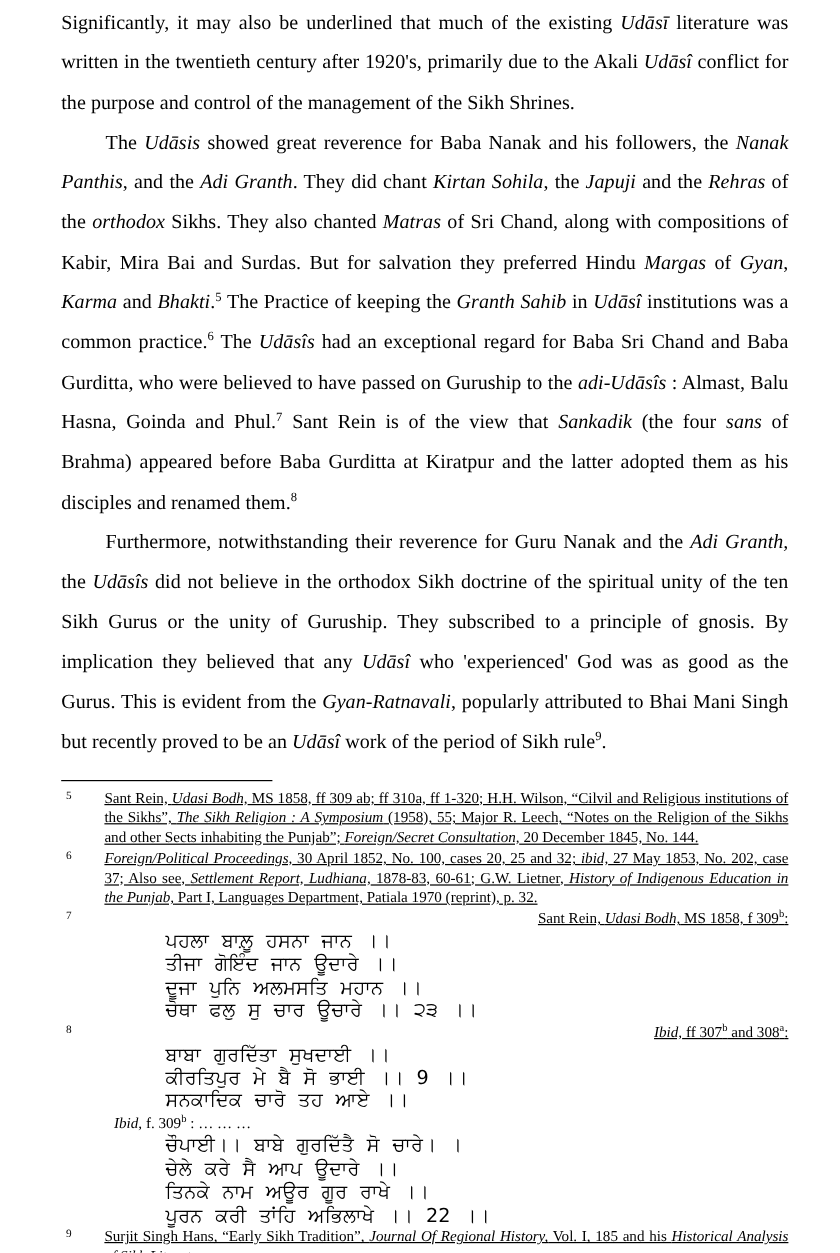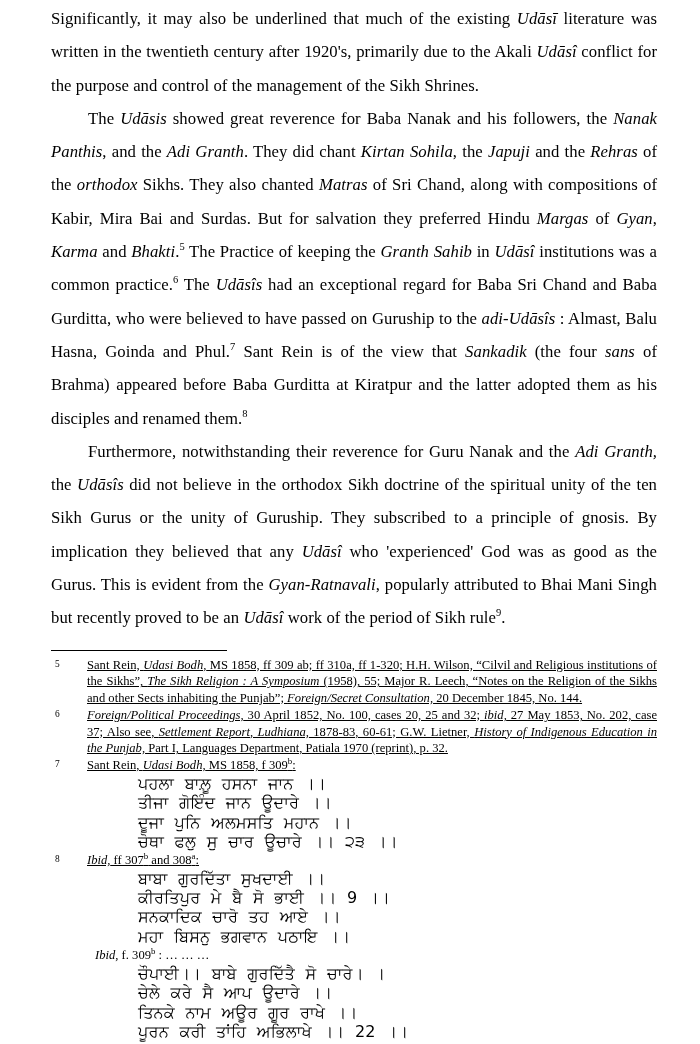--- a/index.html
+++ b/index.html
@@ -69,21 +69,21 @@
     position: absolute;
     left: 4px;
     top: -1px;
     font-size: 9.4px;
     vertical-align: super;
   }
   .fn-text {
     display: block;
     text-decoration: underline;
   }
-  .fn-text.noj { text-align: left; }
+  .fn-text.noj { text-align: right; }
   sup.sm {
     font-size: 8.8px;
     vertical-align: super;
     line-height: 0;
   }
 
   
   .verse {
     margin: 0;
     padding-left: 51px;
@@ -125,21 +125,21 @@
         <span class="fn-text"><span class="it">Foreign/Political Proceedings,</span><span> 30 April 1852, No. 100, cases 20, 25 and 32; </span><span class="it">ibid,</span><span> 27 May 1853, No. 202, case 37; Also see, </span><span class="it">Settlement Report, Ludhiana,</span><span> 1878-83, 60-61; G.W. Lietner, </span><span class="it">History of Indigenous Education in the Punjab,</span><span> Part I, Languages Department, Patiala 1970 (reprint), p. 32.</span></span>
       </div>
       <div class="fn-item">
         <span class="fn-num">7</span>
         <span class="fn-text noj"><span>Sant Rein, </span><span class="it">Udasi Bodh,</span><span> MS 1858, f 309</span><sup class="sm">b</sup><span>:</span></span>
         <div class="verse"><span class="vline">ਪਹਲਾ  ਬਾਲ਼ੂ  ਹਸਨਾ  ਜਾਨ  ।।</span><span class="vline">ਤੀਜਾ  ਗੋਇੰਦ  ਜਾਨ  ਊਦਾਰੇ  ।।</span><span class="vline">ਦੂਜਾ  ਪੁਨਿ  ਅਲਮਸਤਿ  ਮਹਾਨ  ।।</span><span class="vline">ਚੋਥਾ  ਫਲੁ  ਸੁ  ਚਾਰ  ਊਚਾਰੇ  ।।  ੨੩  ।।</span></div>
       </div>
       <div class="fn-item">
         <span class="fn-num">8</span>
         <span class="fn-text noj"><span class="it">Ibid,</span><span> ff 307</span><sup class="sm">b</sup><span> and 308</span><sup class="sm">a</sup><span>:</span></span>
-        <div class="verse"><span class="vline">ਬਾਬਾ  ਗੁਰਦਿੱਤਾ  ਸੁਖਦਾਈ  ।।</span><span class="vline">ਕੀਰਤਿਪੁਰ  ਮੇ  ਬੈ  ਸੋ  ਭਾਈ  ।।  9  ।।</span><span class="vline">ਸਨਕਾਦਿਕ  ਚਾਰੋ  ਤਹ  ਆਏ  ।।</span><span class="vline">ਮਹਾ  ਬਿਸਨੁ  ਭਗਵਾਨ  ਪਠਾਇ  ।।</span></div>
+        <div class="verse"><span class="vline">ਬਾਬਾ  ਗੁਰਦਿੱਤਾ  ਸੁਖਦਾਈ  ।।</span><span class="vline">ਕੀਰਤਿਪੁਰ  ਮੇ  ਬੈ  ਸੋ  ਭਾਈ  ।।  9  ।।</span><span class="vline">ਸਨਕਾਦਿਕ  ਚਾਰੋ  ਤਹ  ਆਏ  ।।</span></div>
         <span class="ibid-line"><span class="it">Ibid</span><span>, f. 309</span><sup class="sm">b</sup><span> : …   …   …</span></span>
         <div class="verse"><span class="vline">ਚੌਪਾਈ।।  ਬਾਬੇ  ਗੁਰਦਿੱਤੈ  ਸੋ  ਚਾਰੇ।  ।</span><span class="vline">ਚੇਲੇ  ਕਰੇ  ਸੈ  ਆਪ  ਊਦਾਰੇ  ।।</span><span class="vline">ਤਿਨਕੇ  ਨਾਮ  ਅਊਰ  ਗੂਰ  ਰਾਖੇ  ।।</span><span class="vline">ਪੂਰਨ  ਕਰੀ  ਤਾਂਹਿ  ਅਭਿਲਾਖੇ  ।।  22  ।।</span></div>
       </div>
       <div class="fn-item">
         <span class="fn-num">9</span>
         <span class="fn-text"><span>Surjit Singh Hans, “Early Sikh Tradition”, </span><span class="it">Journal Of Regional History,</span><span> Vol. I, 185 and his </span><span class="it">Historical Analysis of Sikh Literature,</span></span>
       </div>
     </div>
 
 </div>

